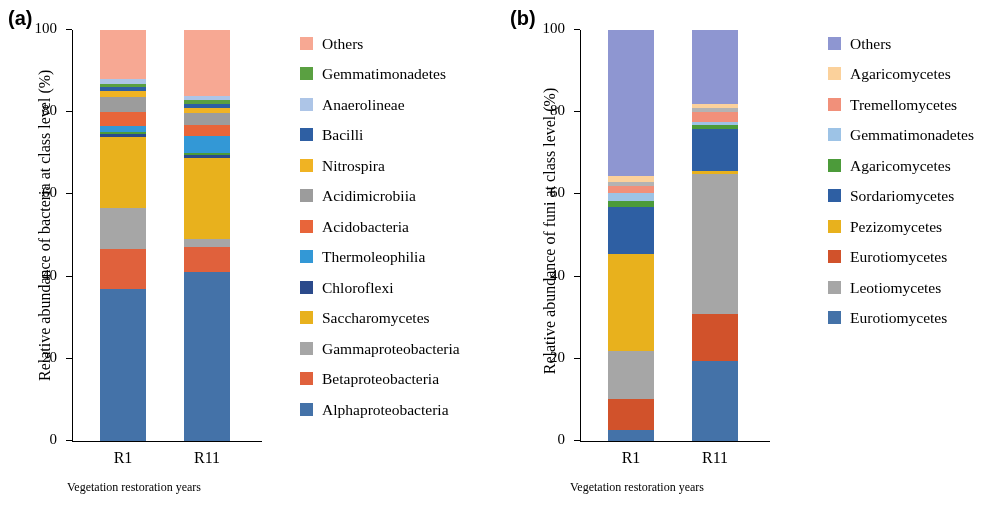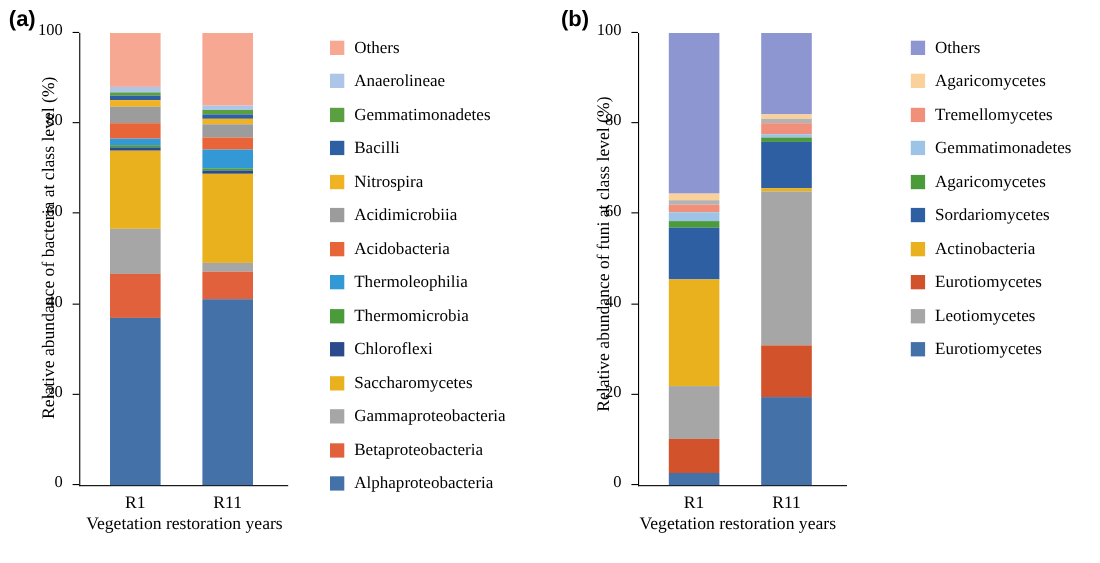--- a/index.html
+++ b/index.html
@@ -106,24 +106,24 @@
     top: 100%;
     margin-top: 8px;
     width: 80px;
     text-align: center;
     font-size: 16px;
   }
   .xtitle {
     position: absolute;
     left: 0;
     top: 100%;
-    margin-top: 26px;
+    margin-top: 38px;
     width: 190px;
-    text-align: right;
-    font-size: 16px;
+    text-align: left;
+    font-size: 12px;
     white-space: nowrap;
   }
   .panel-a .xtitle { left: -5px; }
   .panel-b .xtitle { left: -10px; }
 
   
   .legend {
     position: absolute;
     top: 28px;
   }
@@ -210,50 +210,46 @@
           <div class="seg" title="Alphaproteobacteria: 41.2%" style="height: 169.332px; background: rgb(68, 114, 168);"></div>
           <div class="xlabel" style="left: -17px;">R11</div>
         </div>
       </div>
     <div class="legend" id="legend-a">
         <div class="legend-row">
           <span class="legend-swatch" style="background: rgb(247, 168, 147);"></span>
           <span class="legend-text">Others</span>
         </div>
         <div class="legend-row">
+          <span class="legend-swatch" style="background: rgb(90, 160, 65);"></span>
+          <span class="legend-text">Gemmatimonadetes</span>
+        </div>
+        <div class="legend-row">
           <span class="legend-swatch" style="background: rgb(173, 197, 231);"></span>
           <span class="legend-text">Anaerolineae</span>
         </div>
         <div class="legend-row">
-          <span class="legend-swatch" style="background: rgb(90, 160, 65);"></span>
-          <span class="legend-text">Gemmatimonadetes</span>
-        </div>
-        <div class="legend-row">
           <span class="legend-swatch" style="background: rgb(46, 95, 163);"></span>
           <span class="legend-text">Bacilli</span>
         </div>
         <div class="legend-row">
           <span class="legend-swatch" style="background: rgb(240, 179, 35);"></span>
           <span class="legend-text">Nitrospira</span>
         </div>
         <div class="legend-row">
           <span class="legend-swatch" style="background: rgb(156, 156, 156);"></span>
           <span class="legend-text">Acidimicrobiia</span>
         </div>
         <div class="legend-row">
           <span class="legend-swatch" style="background: rgb(232, 101, 58);"></span>
           <span class="legend-text">Acidobacteria</span>
         </div>
         <div class="legend-row">
           <span class="legend-swatch" style="background: rgb(51, 152, 214);"></span>
           <span class="legend-text">Thermoleophilia</span>
-        </div>
-        <div class="legend-row">
-          <span class="legend-swatch" style="background: rgb(76, 155, 58);"></span>
-          <span class="legend-text">Thermomicrobia</span>
         </div>
         <div class="legend-row">
           <span class="legend-swatch" style="background: rgb(43, 74, 139);"></span>
           <span class="legend-text">Chloroflexi</span>
         </div>
         <div class="legend-row">
           <span class="legend-swatch" style="background: rgb(232, 177, 29);"></span>
           <span class="legend-text">Saccharomycetes</span>
         </div>
         <div class="legend-row">
@@ -345,21 +341,21 @@
         <div class="legend-row">
           <span class="legend-swatch" style="background: rgb(76, 155, 58);"></span>
           <span class="legend-text">Agaricomycetes</span>
         </div>
         <div class="legend-row">
           <span class="legend-swatch" style="background: rgb(46, 95, 163);"></span>
           <span class="legend-text">Sordariomycetes</span>
         </div>
         <div class="legend-row">
           <span class="legend-swatch" style="background: rgb(232, 177, 29);"></span>
-          <span class="legend-text">Actinobacteria</span>
+          <span class="legend-text">Pezizomycetes</span>
         </div>
         <div class="legend-row">
           <span class="legend-swatch" style="background: rgb(209, 82, 43);"></span>
           <span class="legend-text">Eurotiomycetes</span>
         </div>
         <div class="legend-row">
           <span class="legend-swatch" style="background: rgb(166, 166, 166);"></span>
           <span class="legend-text">Leotiomycetes</span>
         </div>
         <div class="legend-row">

